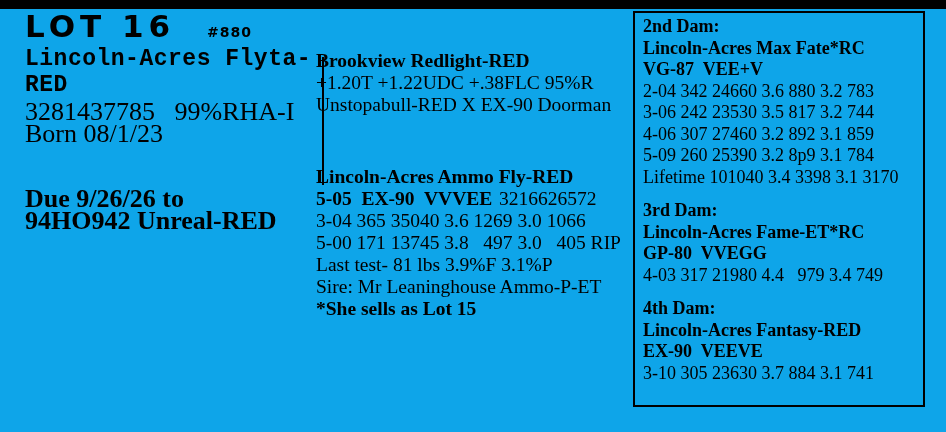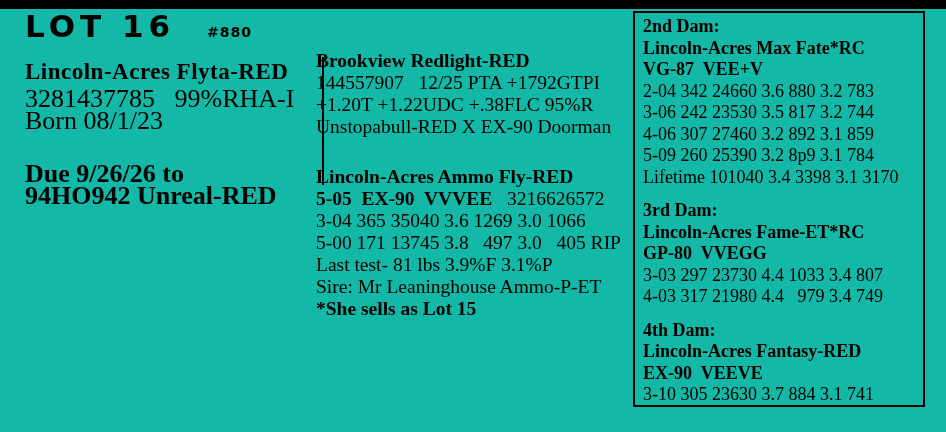--- a/index.html
+++ b/index.html
@@ -1,58 +1,58 @@
 <!DOCTYPE html>
 <html><head>
 <meta charset="utf-8">
 <style>
   html,body{margin:0;padding:0;background:#ffffff;}
   .page{
     position:relative;
     width:946px;height:432px;
-    background:#14b8a6;
+    background:#0ea5e9;
     color:#000000;
     overflow:hidden;
     font-family:"Liberation Serif", serif;
   }
   .top-bar{
     position:absolute;left:0;top:0;width:946px;height:9px;
     background:#000000;
   }
   
   .left-col{position:absolute;left:25px;top:11px;width:300px;}
   .lot-row{display:flex;align-items:baseline;}
   .lot-num{
     font-family:"DejaVu Sans", sans-serif;
     font-weight:bold;font-size:31px;letter-spacing:5px;line-height:30px;
   }
   .tag-num{
     font-family:"DejaVu Sans", sans-serif;
     font-weight:bold;font-size:14px;letter-spacing:1px;margin-left:32px;
   }
   .animal-name{
-    font-family:Liberation Serif, serif;
+    font-family:Liberation Mono, monospace;
     font-weight:bold;font-size:23px;letter-spacing:0.5px;
-    margin-top:18px;line-height:26px;
+    margin-top:5px;line-height:26px;
   }
   .id-line{font-size:26px;line-height:22px;white-space:pre;}
   .left-col .id-block{margin-top:3px;}
-  .due-block{margin-top:31px;}
+  .due-block{margin-top:43px;}
   .due-block .id-line{font-weight:bold;}
   
   .v-divider{
     position:absolute;left:322px;top:57px;width:2px;height:128px;
     background:#000000;
   }
   .ped-block{position:absolute;left:316px;width:300px;font-size:19.5px;line-height:22px;}
   .sire-block{top:50px;}
   .dam-block{top:166px;}
   .bold{font-weight:bold;}
   .pre{white-space:pre;}
-  .dam-reg{margin-left:10px;}
+  .dam-reg{margin-left:2px;}
   
   .dam-box{
     position:absolute;left:633px;top:11px;width:292px;height:396px;
     box-sizing:border-box;border:2px solid #000000;
     padding:3px 4px 16px 8px;
     font-size:18px;line-height:21.5px;
   }
   .box-section{margin-bottom:12px;}
   .rec{white-space:pre;}
 </style>
@@ -76,21 +76,20 @@
     <div class="due-block">
       <div class="id-line">Due 9/26/26 to</div>
       <div class="id-line">94HO942 Unreal-RED</div>
     </div>
   </div>
 
   <div class="v-divider"></div>
 
   <div class="ped-block sire-block">
     <div class="bold">Brookview Redlight-RED</div>
-    <div class="pre">144557907   12/25 PTA +1792GTPI</div>
     <div class="pre">+1.20T +1.22UDC +.38FLC 95%R</div>
     <div class="pre">Unstopabull-RED X EX-90 Doorman</div>
   </div>
 
   <div class="ped-block dam-block">
     <div class="bold">Lincoln-Acres Ammo Fly-RED</div>
     <div>
       <span class="bold pre">5-05  EX-90  VVVEE</span>
       <span class="dam-reg">3216626572</span>
     </div>
@@ -111,21 +110,20 @@
       <div class="rec">3-06 242 23530 3.5 817 3.2 744</div>
       <div class="rec">4-06 307 27460 3.2 892 3.1 859</div>
       <div class="rec">5-09 260 25390 3.2 8p9 3.1 784</div>
       <div class="rec">Lifetime 101040 3.4 3398 3.1 3170</div>
     </div>
 
     <div class="box-section">
       <div class="bold">3rd Dam:</div>
       <div class="bold">Lincoln-Acres Fame-ET*RC</div>
       <div class="bold pre">GP-80  VVEGG</div>
-      <div class="rec">3-03 297 23730 4.4 1033 3.4 807</div>
       <div class="rec">4-03 317 21980 4.4   979 3.4 749</div>
     </div>
 
     <div class="box-section">
       <div class="bold">4th Dam:</div>
       <div class="bold">Lincoln-Acres Fantasy-RED</div>
       <div class="bold pre">EX-90  VEEVE</div>
       <div class="rec">3-10 305 23630 3.7 884 3.1 741</div>
     </div>
 

